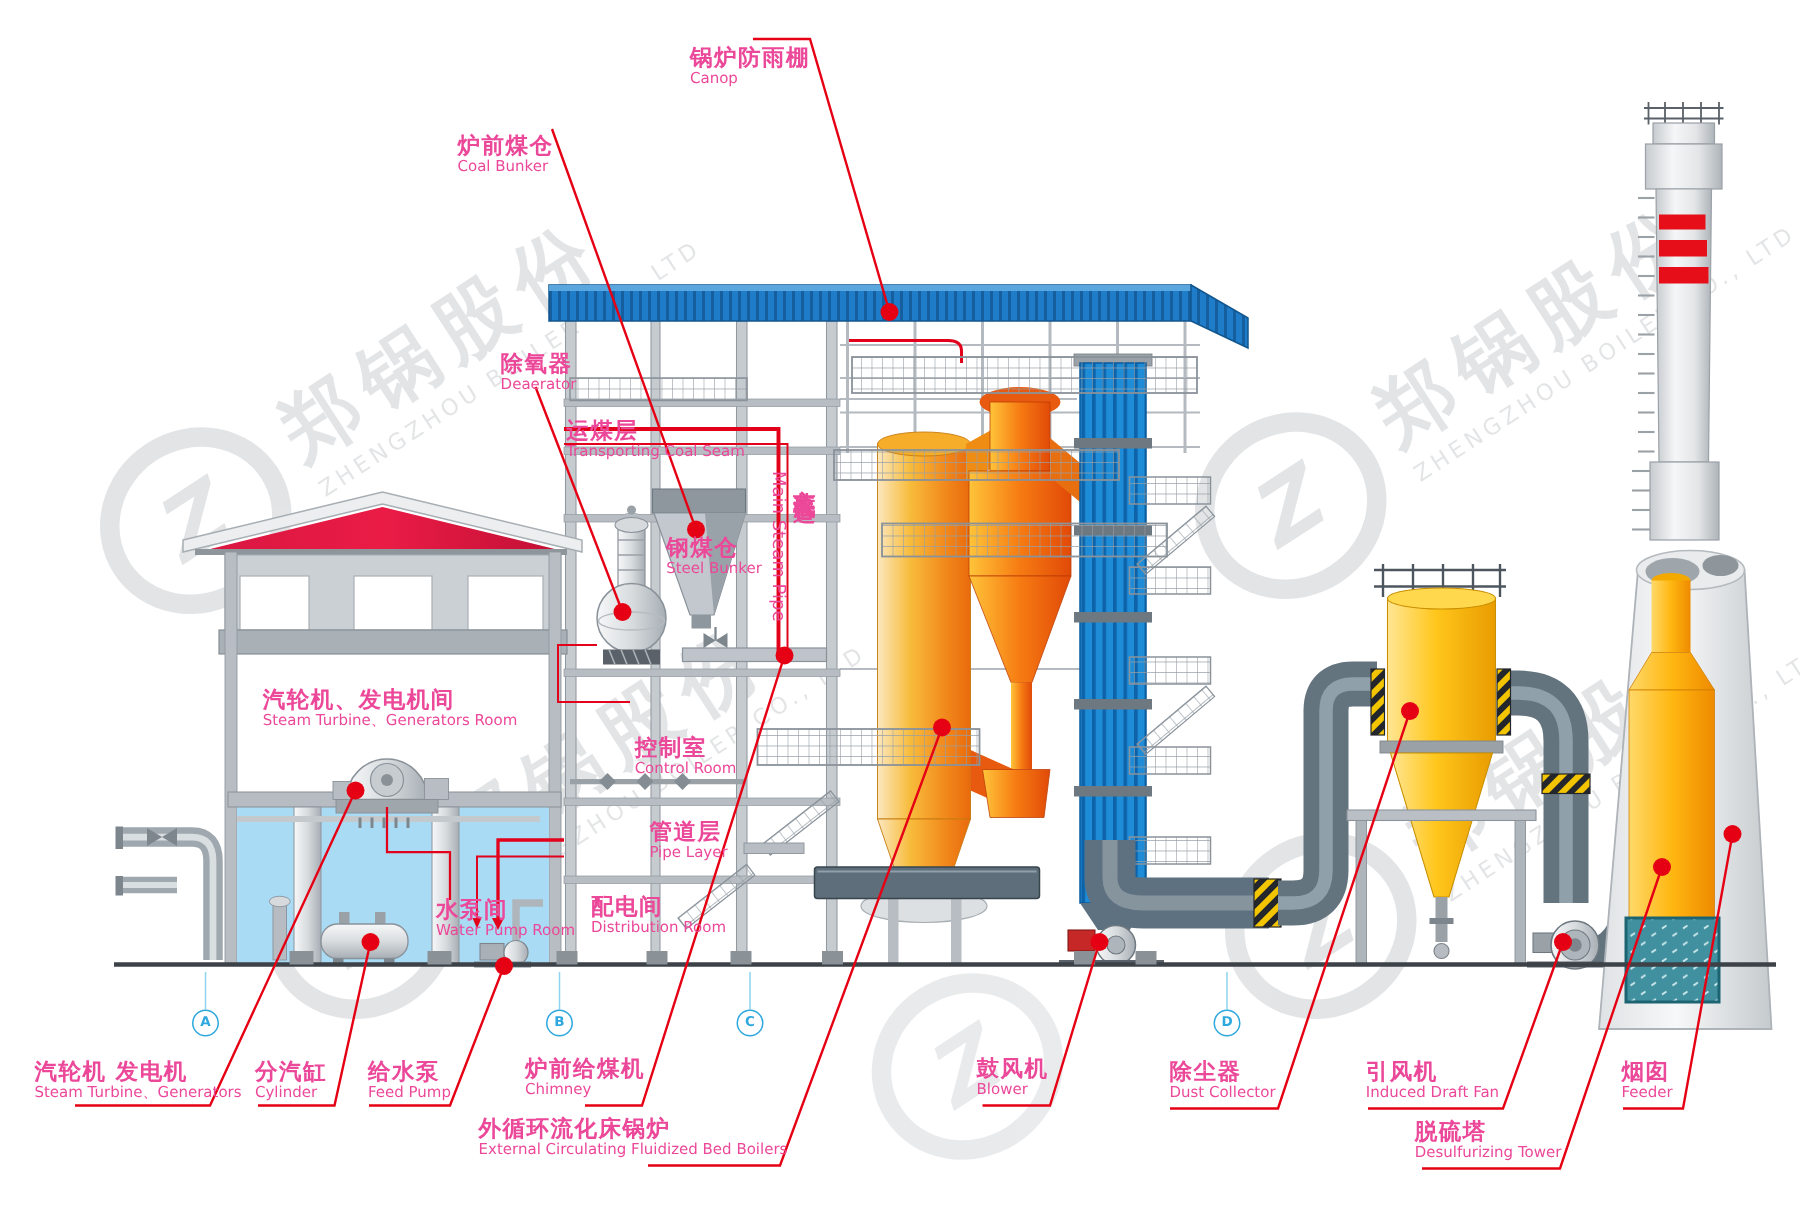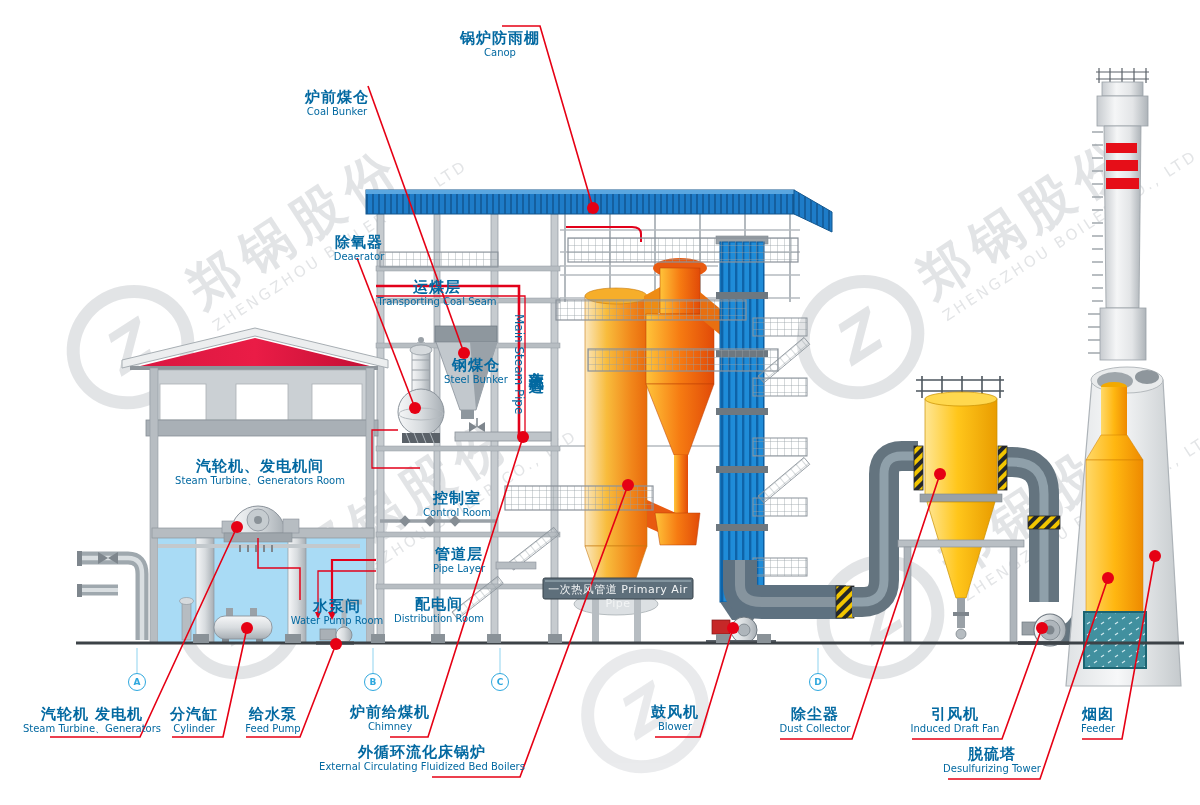--- a/index.html
+++ b/index.html
@@ -9,21 +9,21 @@
   
   .wm{position:absolute;display:flex;align-items:center;gap:16px;transform:rotate(-33deg);
       color:#b9bdc2;opacity:.40;z-index:1;pointer-events:none;white-space:nowrap;}
   .wm-ring{width:104px;height:96px;border:13px solid currentColor;border-radius:50%;
            display:flex;align-items:center;justify-content:center;flex:none;}
   .wm-z{font-size:58px;font-weight:800;transform:skewX(-15deg);line-height:1;}
   .wm-txt{display:flex;flex-direction:column;}
   .wm-zh{font-size:52px;font-weight:700;letter-spacing:9px;line-height:1.05;}
   .wm-en{font-size:15px;letter-spacing:3px;margin-top:3px;}
   
-  .lbl{position:absolute;z-index:5;color:#0369a1;text-align:center;line-height:1.12;
+  .lbl{position:absolute;z-index:5;color:#ec4899;text-align:left;line-height:1.12;
        transform:translateX(-50%);white-space:nowrap;}
   .lbl .zh{font-size:15px;font-weight:bold;letter-spacing:1px;}
   .lbl .en{font-size:10px;}
   .lbl.vert{transform:none;display:flex;flex-direction:row;gap:2px;}
   .vtext{writing-mode:vertical-rl;}
   .vtext.zh{font-size:15px;font-weight:bold;letter-spacing:2px;}
   .vtext.en{font-size:12px;}
   .pap{position:absolute;z-index:5;color:#f2f4f5;font-size:11px;text-align:center;
        width:150px;letter-spacing:0.5px;}
   
@@ -548,24 +548,20 @@
     <div class="en">Pipe Layer</div>
   </div>
   <div class="lbl" style="left:337px;top:598px;">
     <div class="zh">水泵间</div>
     <div class="en">Water Pump Room</div>
   </div>
   <div class="lbl" style="left:439px;top:596px;">
     <div class="zh">配电间</div>
     <div class="en">Distribution Room</div>
   </div>
-  <div class="pap" style="left:543px;top:582px;">
-    <span>一次热风管道</span>
-    <span>Primary Air Pipe</span>
-  </div>
   <div class="lbl" style="left:92px;top:706px;">
     <div class="zh">汽轮机 发电机</div>
     <div class="en">Steam Turbine、Generators</div>
   </div>
   <div class="lbl" style="left:194px;top:706px;">
     <div class="zh">分汽缸</div>
     <div class="en">Cylinder</div>
   </div>
   <div class="lbl" style="left:273px;top:706px;">
     <div class="zh">给水泵</div>

